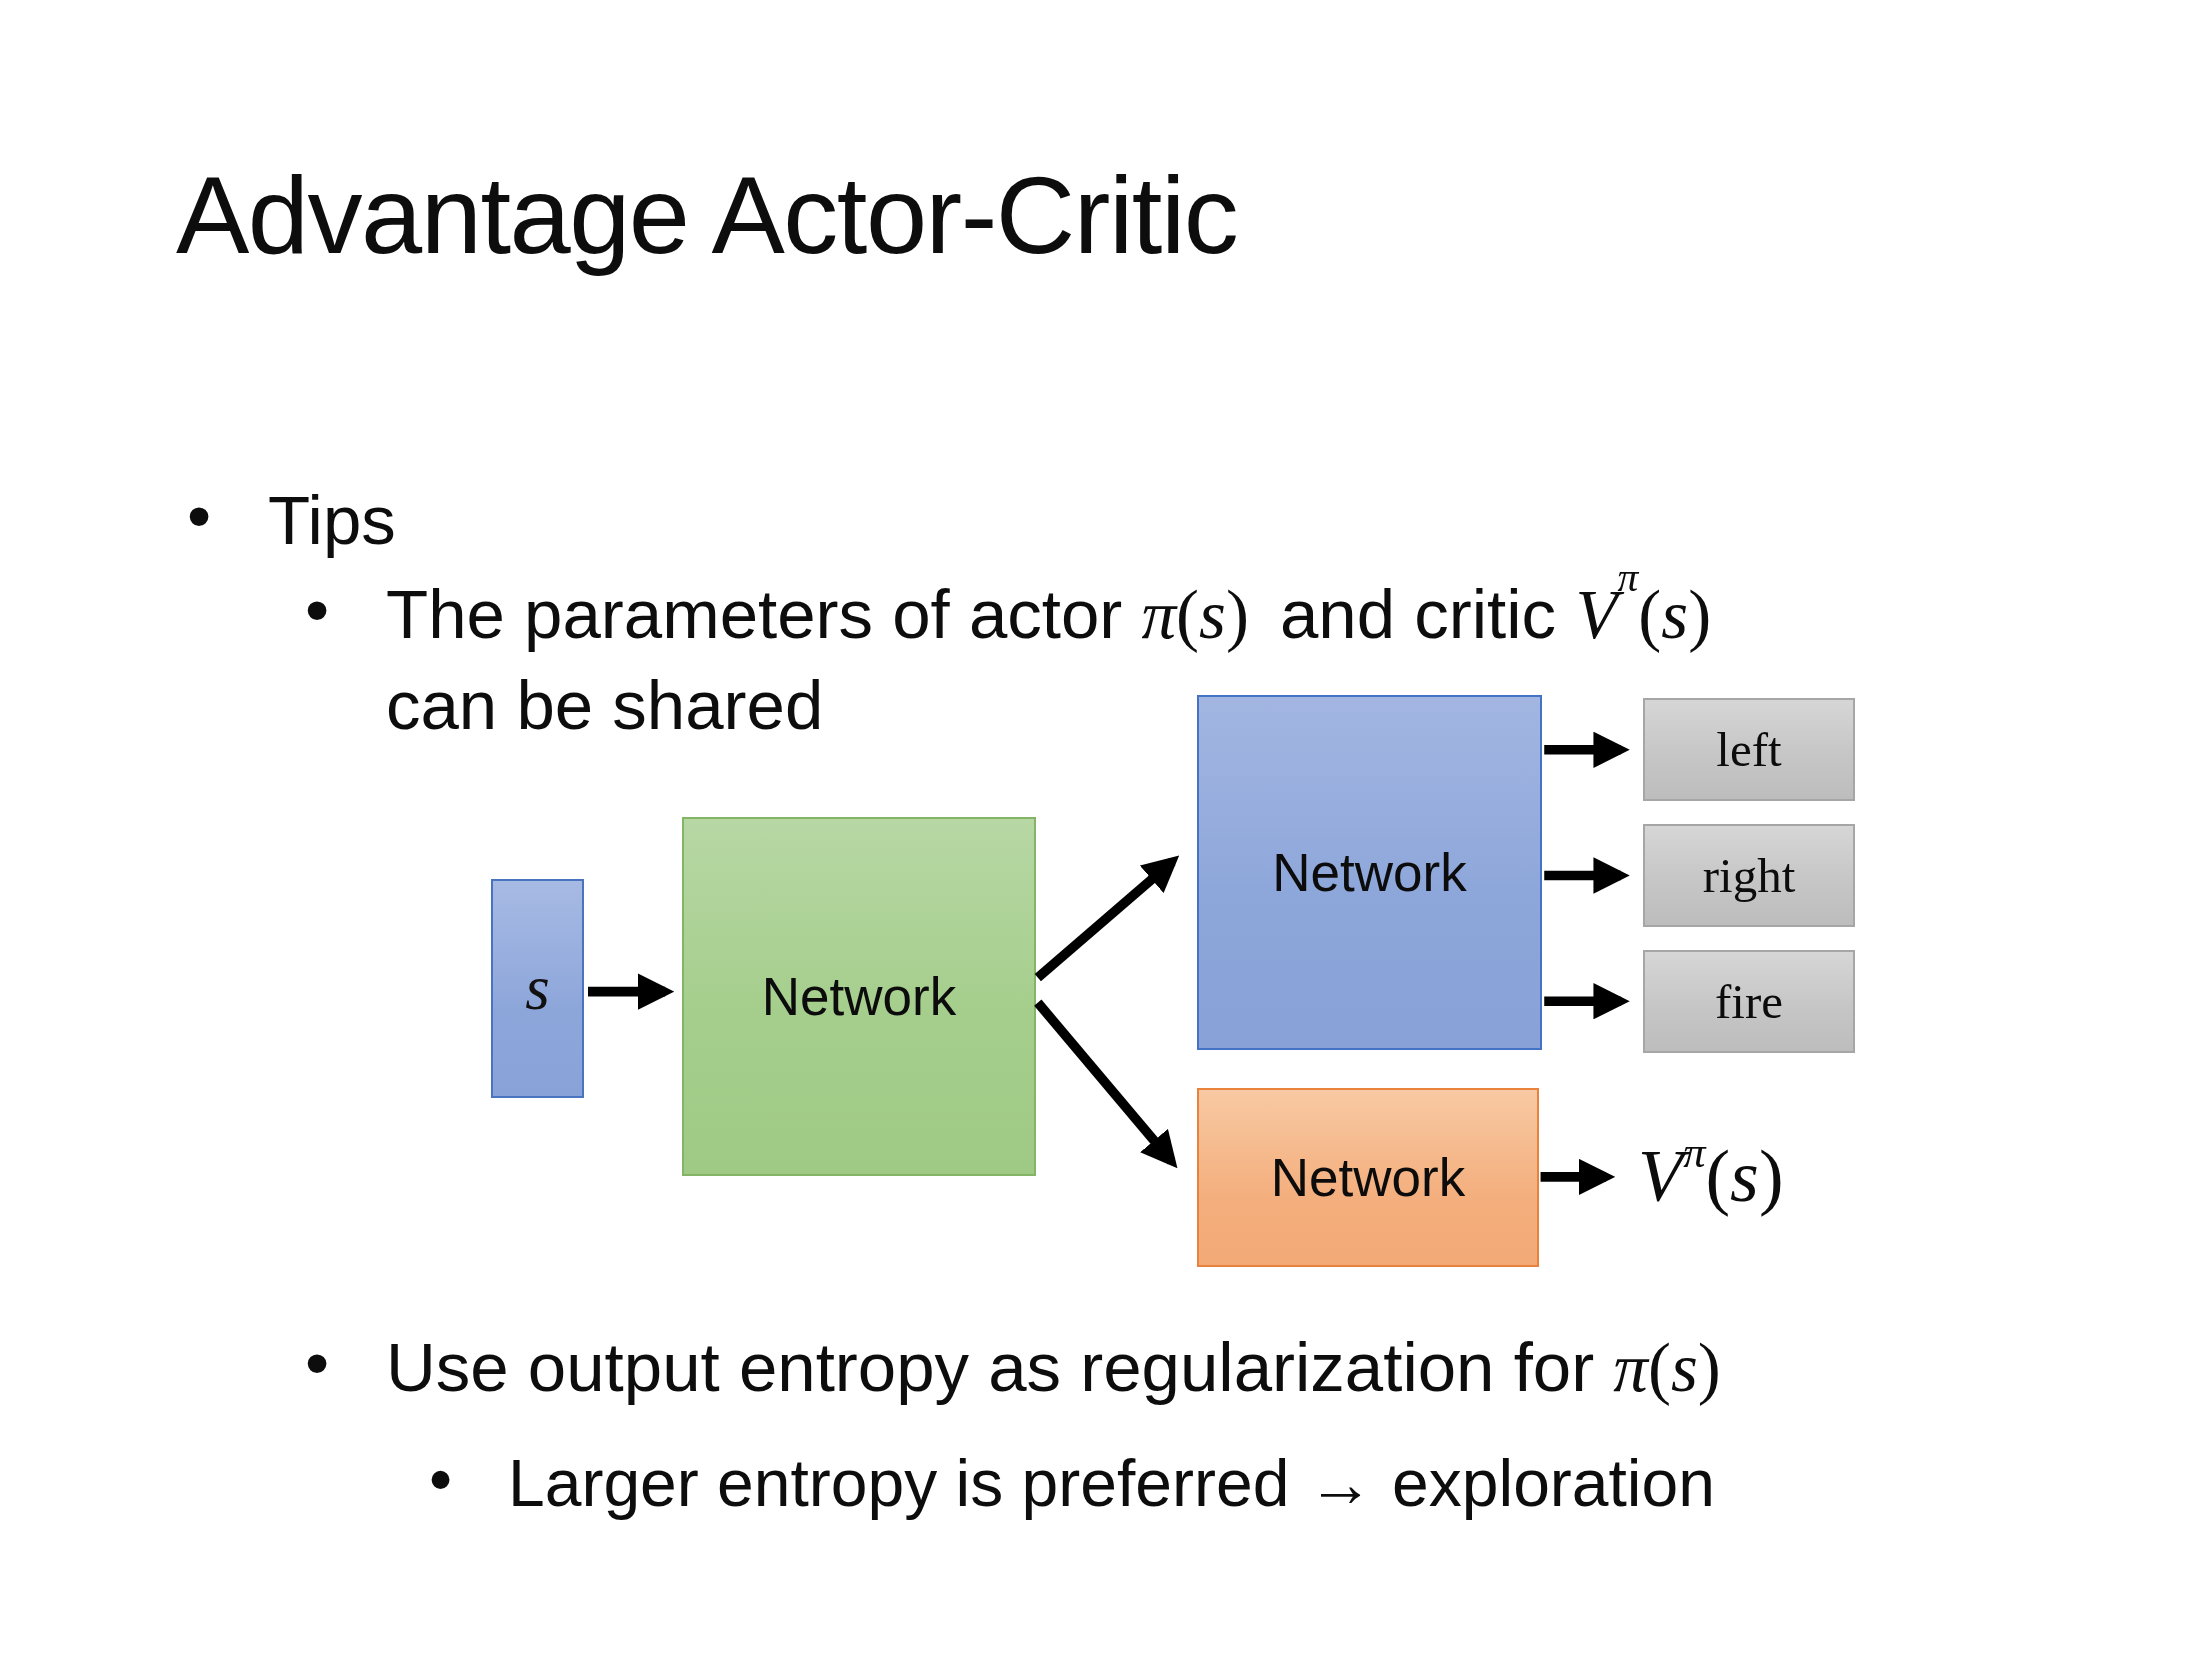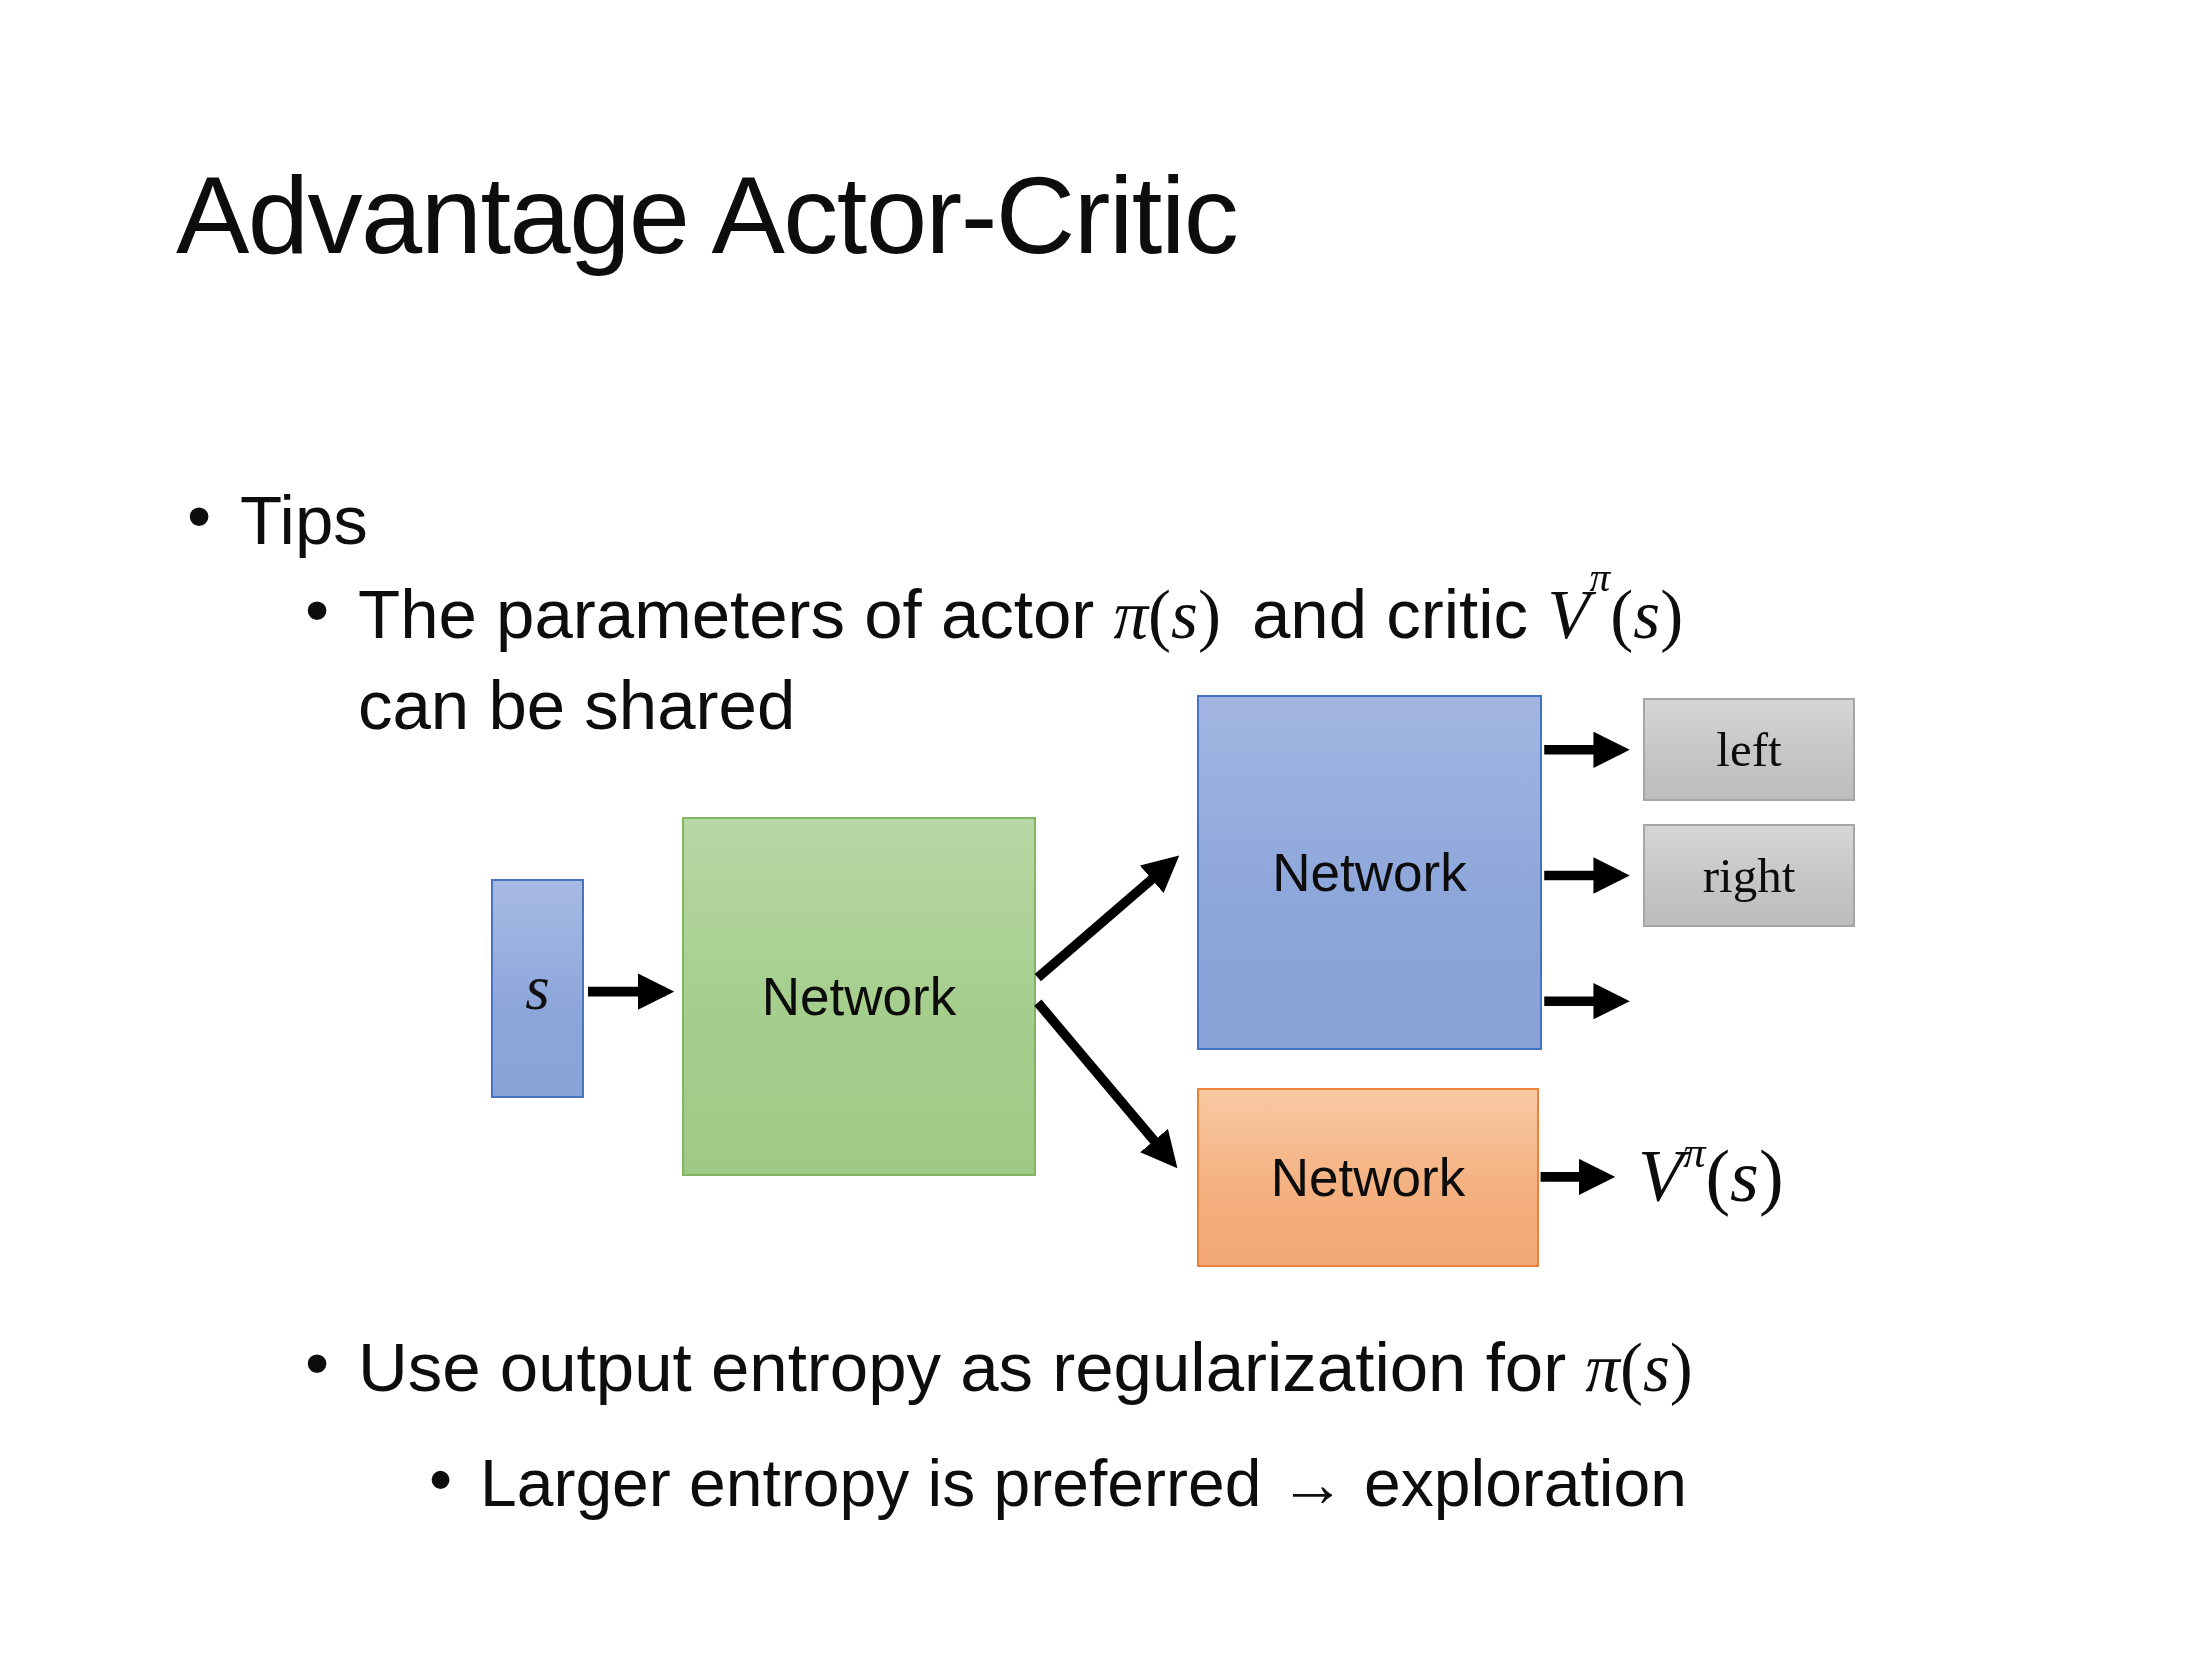--- a/index.html
+++ b/index.html
@@ -16,21 +16,21 @@
     font-size:110px;font-weight:400;letter-spacing:-1.5px;
     white-space:nowrap;
   }
   
   .bullet{position:absolute;display:flex;align-items:flex-start;white-space:nowrap;}
   .bullet .dot{flex:0 0 auto;width:53px;}
   .lvl1{font-size:69px;}
   .lvl2{font-size:69px;}
   .lvl3{font-size:66px;}
   .lvl3 .dot{width:51px;}
-  .btext{line-height:1.3;}
+  .btext{line-height:1.3;margin-left:28px;}
   .math{font-family:"Liberation Serif", serif;}
   .math i{font-style:italic;}
   sup{font-size:0.6em;line-height:0;position:relative;top:-0.55em;}
   .mid{margin-left:0.45em;margin-right:0.28em;}
   
   .box{
     position:absolute;box-sizing:border-box;
     display:flex;align-items:center;justify-content:center;
   }
   .state-box{
@@ -110,20 +110,23 @@
   <div class="box critic-box">
     <span class="network-label">Network</span>
   </div>
 
   <div class="box action-box action-left">
     <span class="action-label">left</span>
   </div>
   <div class="box action-box action-right">
     <span class="action-label">right</span>
   </div>
+  <div class="box action-box action-fire">
+    <span class="action-label">fire</span>
+  </div>
 
   <div class="value-label">
       <i>V</i>
       <sup><i>π</i></sup>
       <span>(</span>
       <i>s</i>
       <span>)</span>
     </div>
 
   <svg class="arrows" viewBox="0 0 3000 2250" xmlns="http://www.w3.org/2000/svg">

